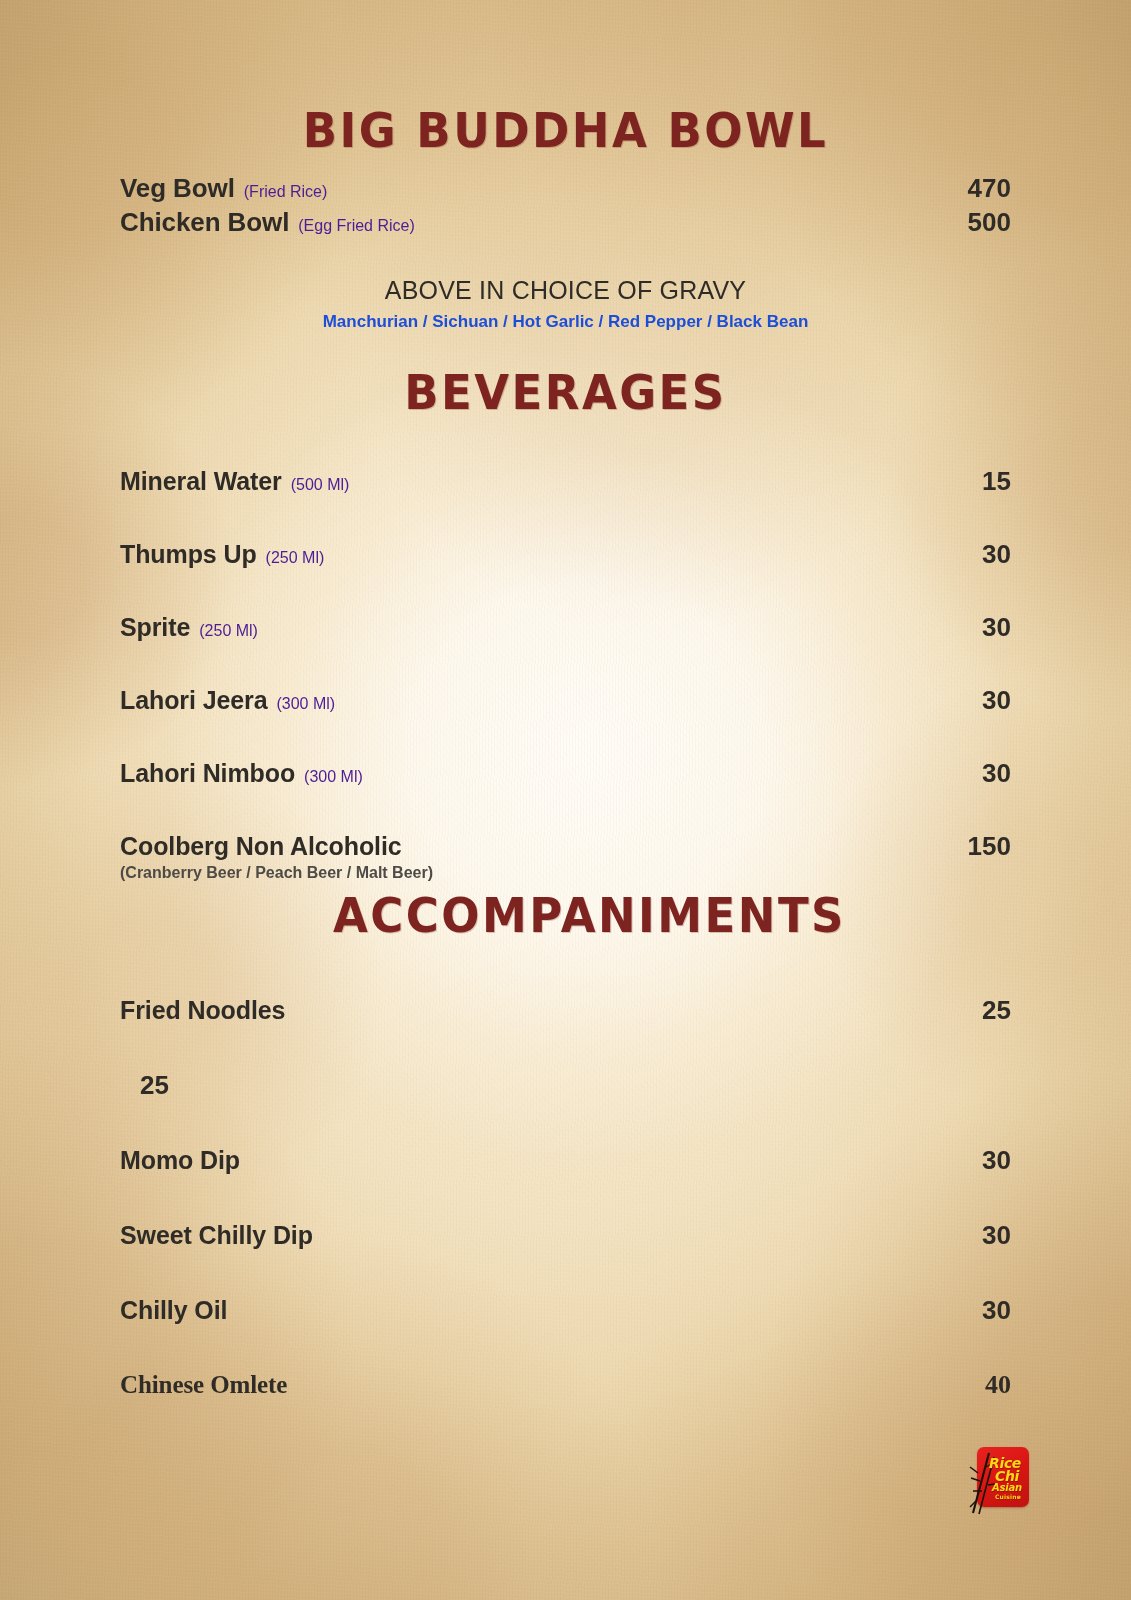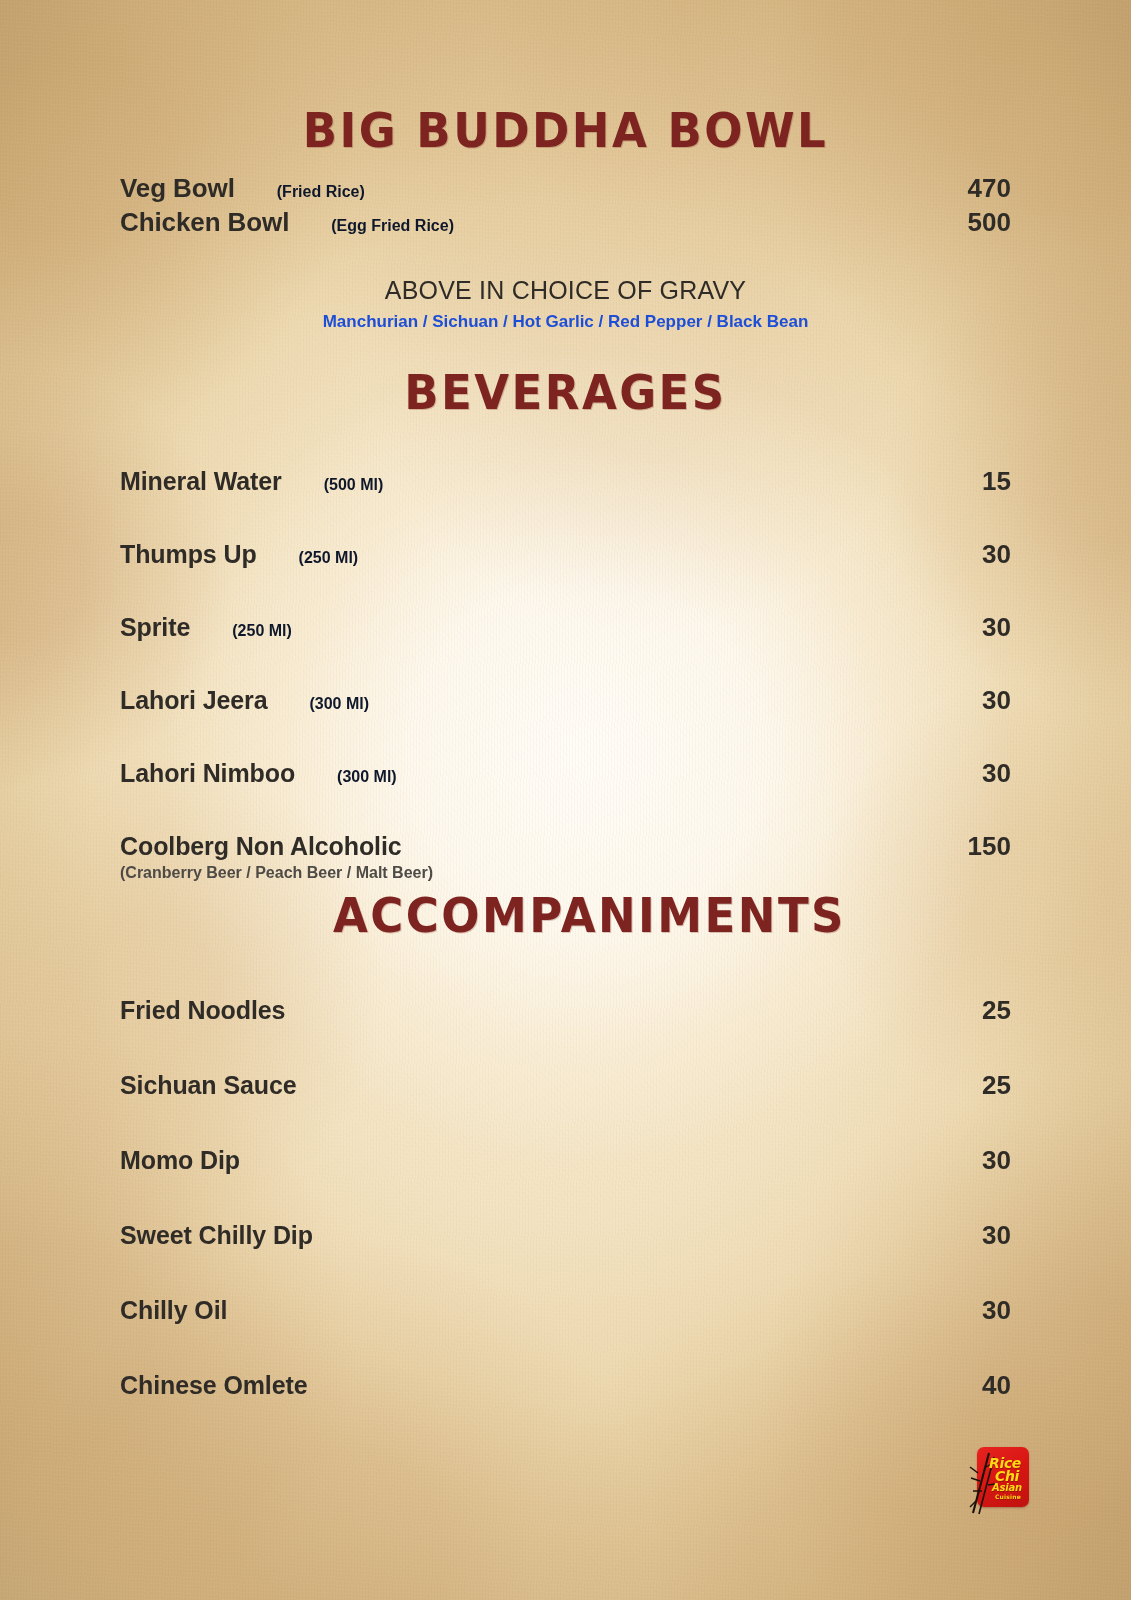--- a/index.html
+++ b/index.html
@@ -92,33 +92,33 @@
     transform: scaleY(1.06);
   }
 
   .row {
     display: flex;
     align-items: baseline;
     justify-content: space-between;
     width: 100%;
   }
 
-  .item-left { display: flex; align-items: baseline; flex: 1; min-width: 0; gap: 33px; }
+  .item-left { display: flex; align-items: baseline; flex: 1; min-width: 0; }
 
   .item-name {
     color: #2f2b26;
     font-weight: 700;
     font-size: 25px;
     letter-spacing: -0.1px;
     white-space: nowrap;
   }
 
   .item-qty {
-    color: #0f172a;
-    font-weight: 700;
+    color: #4c1d95;
+    font-weight: 400;
     font-size: 16px;
     margin-left: 9px;
     white-space: nowrap;
   }
 
   .price {
     color: #2f2b26;
     font-weight: 700;
     font-size: 26px;
     text-align: right;
@@ -157,21 +157,21 @@
   
   #bev-title { position: absolute; top: 370px; left: 0; right: 0; padding: 0 120px; }
   #bev-list  { position: absolute; top: 466px; left: 120px; right: 120px; }
   #bev-list .bev-entry { margin-bottom: 42px; }
   #bev-list .bev-entry:last-child { margin-bottom: 0; }
 
   
   #acc-title { position: absolute; top: 893px; left: 0; right: 0; padding: 0 120px; margin-left: 48px; }
   #acc-list  { position: absolute; top: 995px; left: 120px; right: 120px; }
   #acc-list .acc-entry { margin-bottom: 44px; }
-  #acc-list .acc-entry:last-child { margin-bottom: 12px; }
+  #acc-list .acc-entry:last-child { margin-bottom: 12px; font-family: Liberation Serif, serif; }
 
   
   #logo {
     position: absolute;
     left: 969px;
     top: 1447px;
     width: 60px;
     height: 68px;
   }
   #logo .plate {
@@ -321,23 +321,20 @@
       <div class="row">
         <div class="item-left">
           <span class="item-name">Fried Noodles</span>
         </div>
         <div class="price">25</div>
       </div>
     </div>
 
     <div class="acc-entry">
       <div class="row">
-        <div class="item-left">
-          <span class="item-name">Sichuan Sauce</span>
-        </div>
         <div class="price">25</div>
       </div>
     </div>
 
     <div class="acc-entry">
       <div class="row">
         <div class="item-left">
           <span class="item-name">Momo Dip</span>
         </div>
         <div class="price">30</div>

